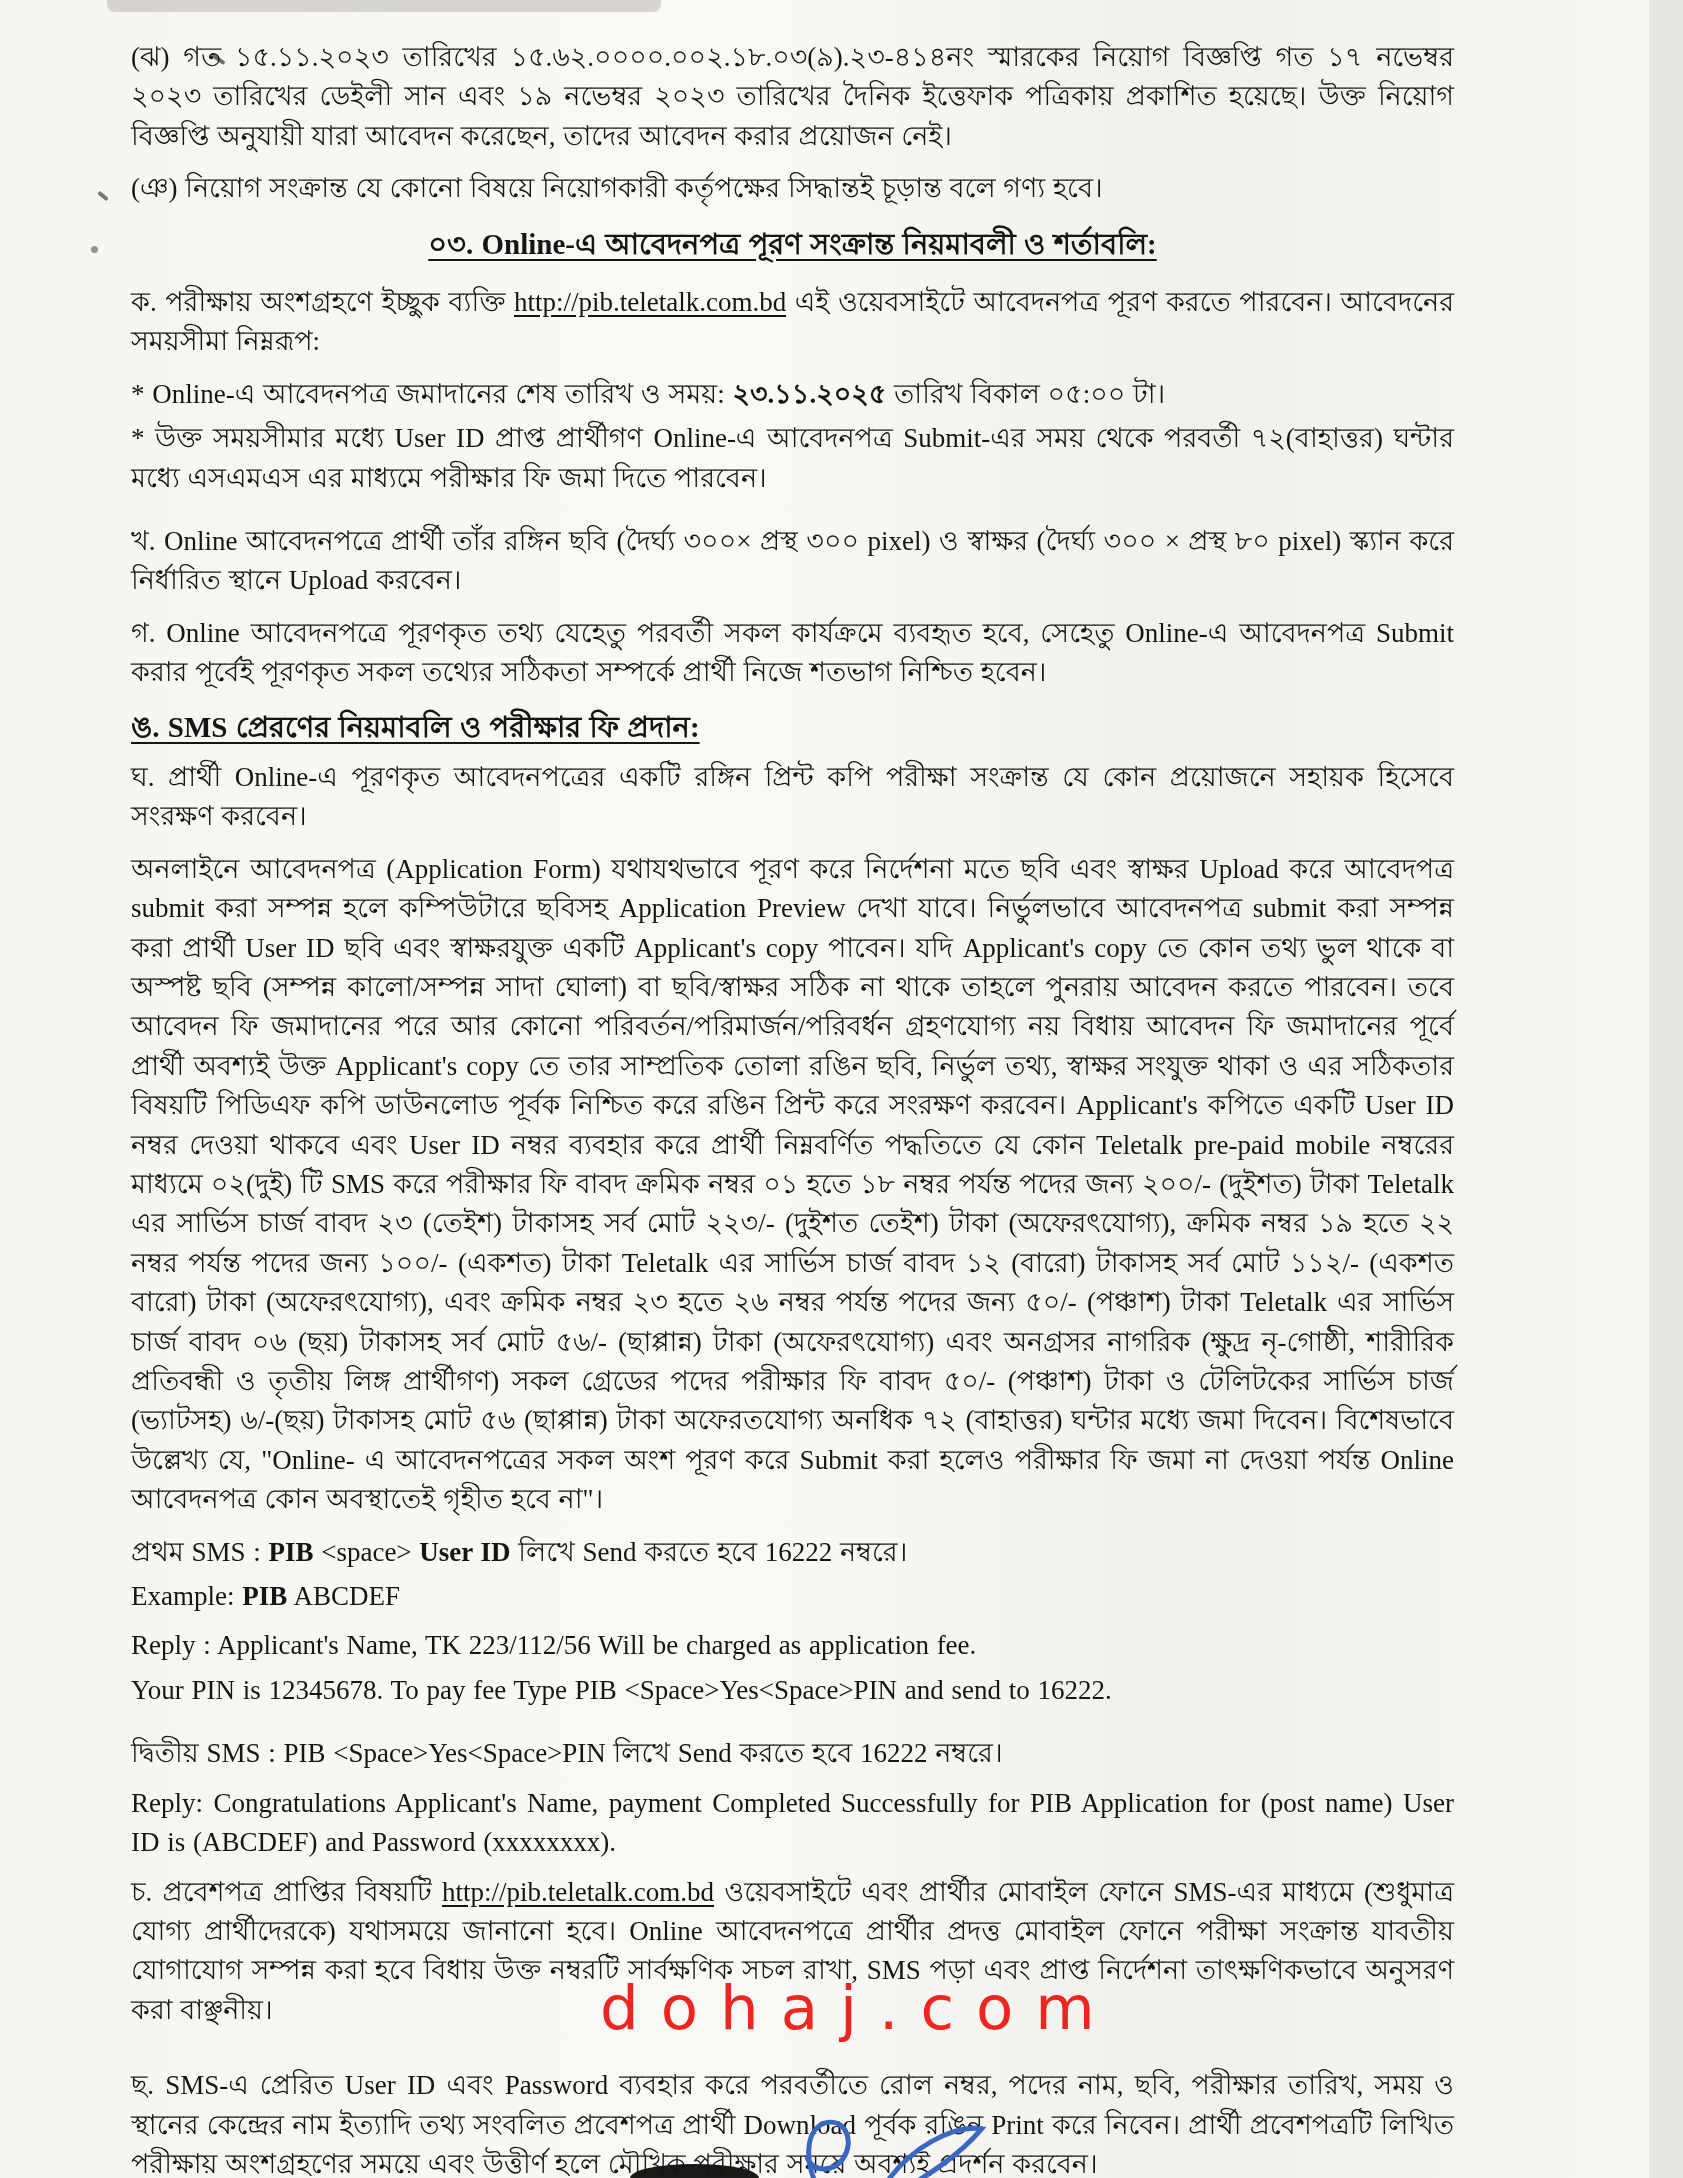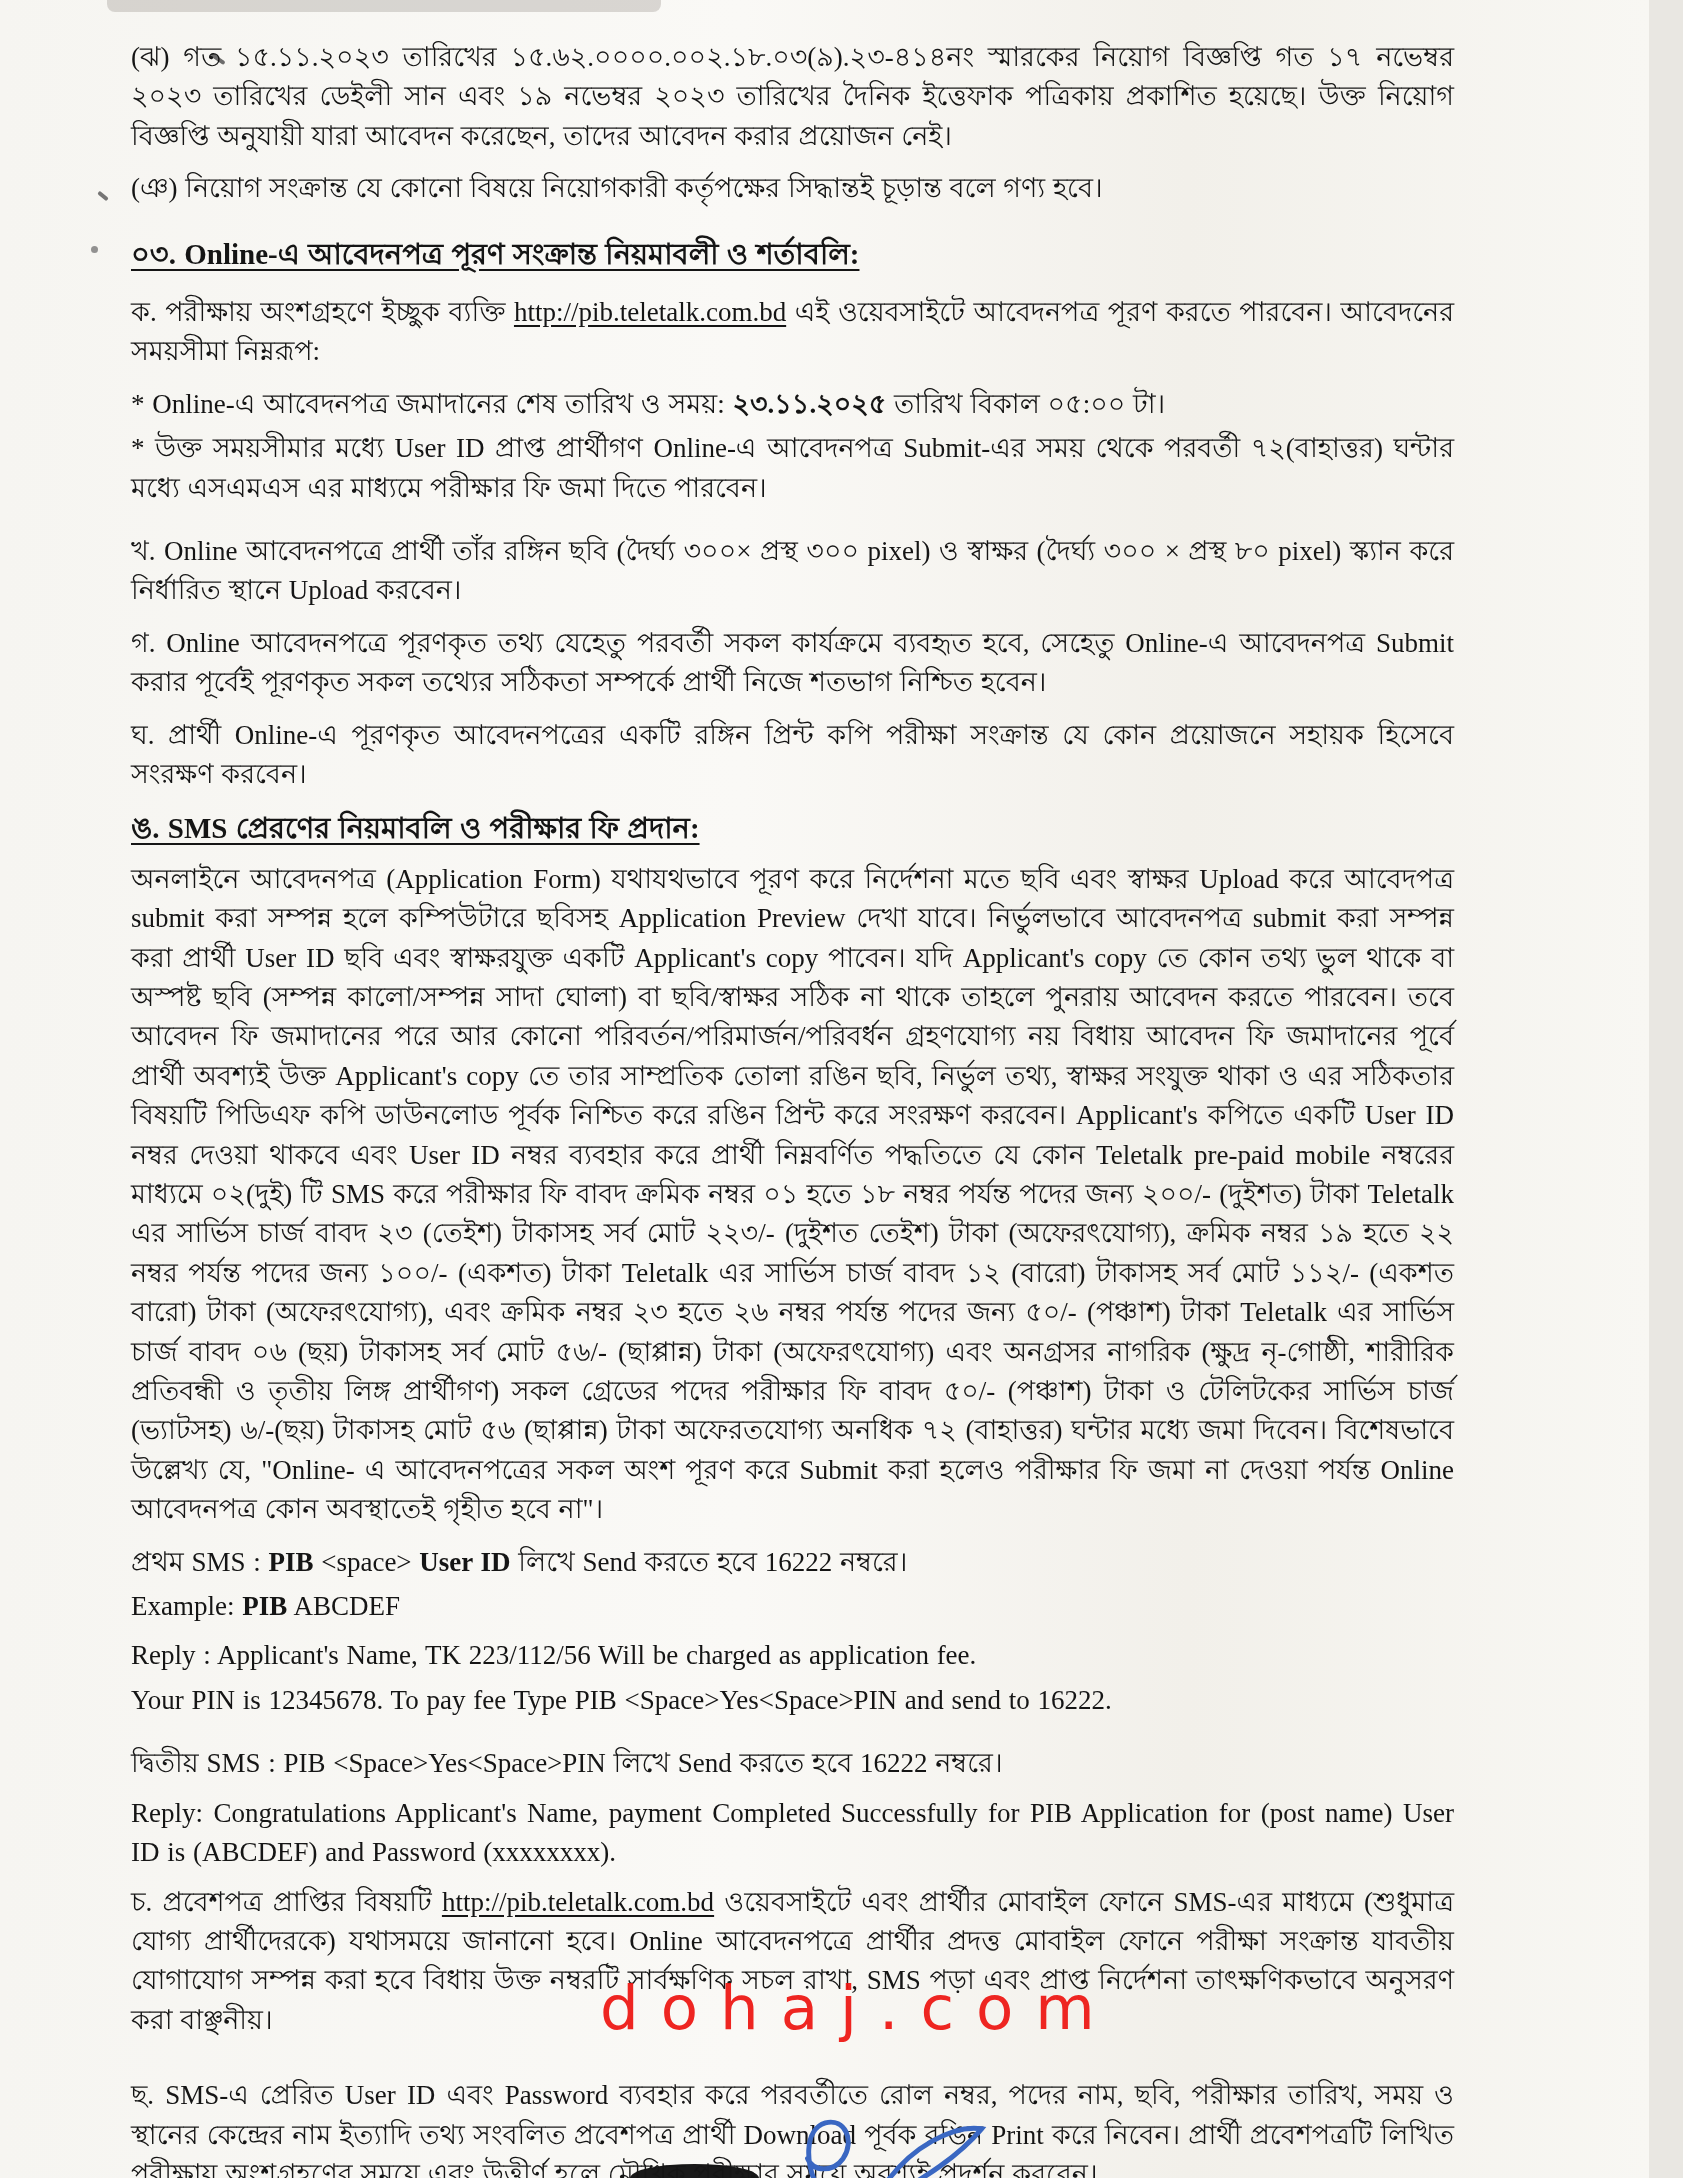--- a/index.html
+++ b/index.html
@@ -27,22 +27,23 @@
     color:#151515;
     word-spacing:1px;
   }
   .just{text-align:justify;}
   .tight{margin-bottom:5px;}
   .gap-s{margin-top:10px;}
   .gap-m{margin-top:24px;}
   .gap-l{margin-top:36px;}
   .heading{
     font-size:29px;
-    margin-top:24px;
+    margin-top:14px;
     margin-bottom:18px;
+    text-align:center;
   }
   .heading2{
     font-size:29px;
     margin-top:6px;
     margin-bottom:10px;
   }
   .b{font-weight:700;}
   .u{text-decoration:underline;text-underline-offset:4px;}
   .bu{font-weight:700;text-decoration:underline;text-underline-offset:5px;}
 
@@ -119,22 +120,22 @@
 
   <div class="content">
       <p class="blk just"><span>(ঝ) গত ১৫.১১.২০২৩ তারিখের ১৫.৬২.০০০০.০০২.১৮.০৩(৯).২৩-৪১৪নং স্মারকের নিয়োগ বিজ্ঞপ্তি গত ১৭ নভেম্বর ২০২৩ তারিখের ডেইলী সান এবং ১৯ নভেম্বর ২০২৩ তারিখের দৈনিক ইত্তেফাক পত্রিকায় প্রকাশিত হয়েছে। উক্ত নিয়োগ বিজ্ঞপ্তি অনুযায়ী যারা আবেদন করেছেন, তাদের আবেদন করার প্রয়োজন নেই।</span></p>
       <p class="blk "><span>(ঞ) নিয়োগ সংক্রান্ত যে কোনো বিষয়ে নিয়োগকারী কর্তৃপক্ষের সিদ্ধান্তই চূড়ান্ত বলে গণ্য হবে।</span></p>
       <p class="blk heading"><span class="bu">০৩. Online-এ আবেদনপত্র পূরণ সংক্রান্ত নিয়মাবলী ও শর্তাবলি:</span></p>
       <p class="blk just gap-s"><span>ক. পরীক্ষায় অংশগ্রহণে ইচ্ছুক ব্যক্তি </span><span class="u">http://pib.teletalk.com.bd</span><span> এই ওয়েবসাইটে আবেদনপত্র পূরণ করতে পারবেন। আবেদনের সময়সীমা নিম্নরূপ:</span></p>
       <p class="blk tight"><span>* Online-এ আবেদনপত্র জমাদানের শেষ তারিখ ও সময়: </span><span class="b">২৩.১১.২০২৫</span><span> তারিখ বিকাল ০৫:০০ টা।</span></p>
       <p class="blk just tight"><span>* উক্ত সময়সীমার মধ্যে User ID প্রাপ্ত প্রার্থীগণ Online-এ আবেদনপত্র Submit-এর সময় থেকে পরবর্তী ৭২(বাহাত্তর) ঘন্টার মধ্যে এসএমএস এর মাধ্যমে পরীক্ষার ফি জমা দিতে পারবেন।</span></p>
       <p class="blk just gap-m"><span>খ. Online আবেদনপত্রে প্রার্থী তাঁর রঙ্গিন ছবি (দৈর্ঘ্য ৩০০× প্রস্থ ৩০০ pixel) ও স্বাক্ষর (দৈর্ঘ্য ৩০০ × প্রস্থ ৮০ pixel) স্ক্যান করে নির্ধারিত স্থানে Upload করবেন।</span></p>
       <p class="blk just gap-s"><span>গ. Online আবেদনপত্রে পূরণকৃত তথ্য যেহেতু পরবর্তী সকল কার্যক্রমে ব্যবহৃত হবে, সেহেতু Online-এ আবেদনপত্র Submit করার পূর্বেই পূরণকৃত সকল তথ্যের সঠিকতা সম্পর্কে প্রার্থী নিজে শতভাগ নিশ্চিত হবেন।</span></p>
+      <p class="blk heading2"><span class="bu">ঙ. SMS প্রেরণের নিয়মাবলি ও পরীক্ষার ফি প্রদান:</span></p>
       <p class="blk just gap-s"><span>ঘ. প্রার্থী Online-এ পূরণকৃত আবেদনপত্রের একটি রঙ্গিন প্রিন্ট কপি পরীক্ষা সংক্রান্ত যে কোন প্রয়োজনে সহায়ক হিসেবে সংরক্ষণ করবেন।</span></p>
-      <p class="blk heading2"><span class="bu">ঙ. SMS প্রেরণের নিয়মাবলি ও পরীক্ষার ফি প্রদান:</span></p>
       <p class="blk just"><span>অনলাইনে আবেদনপত্র (Application Form) যথাযথভাবে পূরণ করে নির্দেশনা মতে ছবি এবং স্বাক্ষর Upload করে আবেদপত্র submit করা সম্পন্ন হলে কম্পিউটারে ছবিসহ Application Preview দেখা যাবে। নির্ভুলভাবে আবেদনপত্র submit করা সম্পন্ন করা প্রার্থী User ID ছবি এবং স্বাক্ষরযুক্ত একটি Applicant's copy পাবেন। যদি Applicant's copy তে কোন তথ্য ভুল থাকে বা অস্পষ্ট ছবি (সম্পন্ন কালো/সম্পন্ন সাদা ঘোলা) বা ছবি/স্বাক্ষর সঠিক না থাকে তাহলে পুনরায় আবেদন করতে পারবেন। তবে আবেদন ফি জমাদানের পরে আর কোনো পরিবর্তন/পরিমার্জন/পরিবর্ধন গ্রহণযোগ্য নয় বিধায় আবেদন ফি জমাদানের পূর্বে প্রার্থী অবশ্যই উক্ত Applicant's copy তে তার সাম্প্রতিক তোলা রঙিন ছবি, নির্ভুল তথ্য, স্বাক্ষর সংযুক্ত থাকা ও এর সঠিকতার বিষয়টি পিডিএফ কপি ডাউনলোড পূর্বক নিশ্চিত করে রঙিন প্রিন্ট করে সংরক্ষণ করবেন। Applicant's কপিতে একটি User ID নম্বর দেওয়া থাকবে এবং User ID নম্বর ব্যবহার করে প্রার্থী নিম্নবর্ণিত পদ্ধতিতে যে কোন Teletalk pre-paid mobile নম্বরের মাধ্যমে ০২(দুই) টি SMS করে পরীক্ষার ফি বাবদ ক্রমিক নম্বর ০১ হতে ১৮ নম্বর পর্যন্ত পদের জন্য ২০০/- (দুইশত) টাকা Teletalk এর সার্ভিস চার্জ বাবদ ২৩ (তেইশ) টাকাসহ সর্ব মোট ২২৩/- (দুইশত তেইশ) টাকা (অফেরৎযোগ্য), ক্রমিক নম্বর ১৯ হতে ২২ নম্বর পর্যন্ত পদের জন্য ১০০/- (একশত) টাকা Teletalk এর সার্ভিস চার্জ বাবদ ১২ (বারো) টাকাসহ সর্ব মোট ১১২/- (একশত বারো) টাকা (অফেরৎযোগ্য), এবং ক্রমিক নম্বর ২৩ হতে ২৬ নম্বর পর্যন্ত পদের জন্য ৫০/- (পঞ্চাশ) টাকা Teletalk এর সার্ভিস চার্জ বাবদ ০৬ (ছয়) টাকাসহ সর্ব মোট ৫৬/- (ছাপ্পান্ন) টাকা (অফেরৎযোগ্য) এবং অনগ্রসর নাগরিক (ক্ষুদ্র নৃ-গোষ্ঠী, শারীরিক প্রতিবন্ধী ও তৃতীয় লিঙ্গ প্রার্থীগণ) সকল গ্রেডের পদের পরীক্ষার ফি বাবদ ৫০/- (পঞ্চাশ) টাকা ও টেলিটকের সার্ভিস চার্জ (ভ্যাটসহ) ৬/-(ছয়) টাকাসহ মোট ৫৬ (ছাপ্পান্ন) টাকা অফেরতযোগ্য অনধিক ৭২ (বাহাত্তর) ঘন্টার মধ্যে জমা দিবেন। বিশেষভাবে উল্লেখ্য যে, "Online- এ আবেদনপত্রের সকল অংশ পূরণ করে Submit করা হলেও পরীক্ষার ফি জমা না দেওয়া পর্যন্ত Online আবেদনপত্র কোন অবস্থাতেই গৃহীত হবে না"।</span></p>
       <p class="blk tight gap-s"><span>প্রথম SMS : </span><span class="b">PIB</span><span> &lt;space&gt; </span><span class="b">User ID</span><span> লিখে Send করতে হবে 16222 নম্বরে।</span></p>
       <p class="blk tight"><span>Example: </span><span class="b">PIB</span><span> ABCDEF</span></p>
       <p class="blk tight gap-s"><span>Reply  : Applicant's Name, TK 223/112/56 Will be charged as application fee.</span></p>
       <p class="blk tight"><span>Your PIN is 12345678. To pay fee Type PIB &lt;Space&gt;Yes&lt;Space&gt;PIN and send to 16222.</span></p>
       <p class="blk tight gap-m"><span>দ্বিতীয় SMS : PIB &lt;Space&gt;Yes&lt;Space&gt;PIN লিখে Send করতে হবে 16222 নম্বরে।</span></p>
       <p class="blk just tight gap-s"><span>Reply: Congratulations Applicant's Name, payment Completed Successfully for PIB Application for (post name) User ID is (ABCDEF) and Password (xxxxxxxx).</span></p>
       <p class="blk just gap-s"><span>চ. প্রবেশপত্র প্রাপ্তির বিষয়টি </span><span class="u">http://pib.teletalk.com.bd</span><span> ওয়েবসাইটে এবং প্রার্থীর মোবাইল ফোনে SMS-এর মাধ্যমে (শুধুমাত্র যোগ্য প্রার্থীদেরকে) যথাসময়ে জানানো হবে। Online আবেদনপত্রে প্রার্থীর প্রদত্ত মোবাইল ফোনে পরীক্ষা সংক্রান্ত যাবতীয় যোগাযোগ সম্পন্ন করা হবে বিধায় উক্ত নম্বরটি সার্বক্ষণিক সচল রাখা, SMS পড়া এবং প্রাপ্ত নির্দেশনা তাৎক্ষণিকভাবে অনুসরণ করা বাঞ্ছনীয়।</span></p>
       <p class="blk just gap-l"><span>ছ. SMS-এ প্রেরিত User ID এবং Password ব্যবহার করে পরবর্তীতে রোল নম্বর, পদের নাম, ছবি, পরীক্ষার তারিখ, সময় ও স্থানের কেন্দ্রের নাম ইত্যাদি তথ্য সংবলিত প্রবেশপত্র প্রার্থী Download পূর্বক রঙিন Print করে নিবেন। প্রার্থী প্রবেশপত্রটি লিখিত পরীক্ষায় অংশগ্রহণের সময়ে এবং উত্তীর্ণ হলে মৌখিক পরীক্ষার সময়ে অবশ্যই প্রদর্শন করবেন।</span></p>
     </div>

